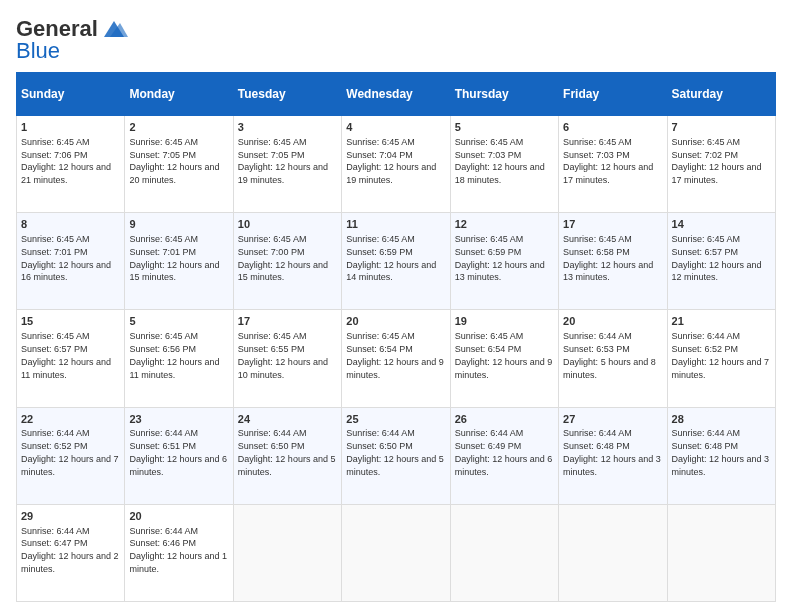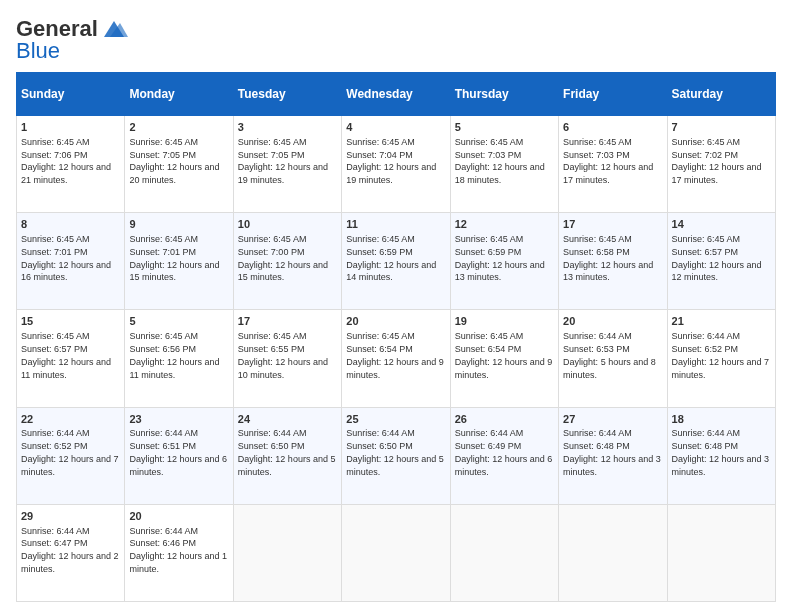--- a/index.html
+++ b/index.html
@@ -154,21 +154,21 @@
           <td><span class="day-num">20</span><span class="day-info">Sunrise: 6:44 AM</span><br><span class="day-info">Sunset: 6:53 PM</span><br><span class="day-info">Daylight: 5 hours and 8 minutes.</span></td>
           <td><span class="day-num">21</span><span class="day-info">Sunrise: 6:44 AM</span><br><span class="day-info">Sunset: 6:52 PM</span><br><span class="day-info">Daylight: 12 hours and 7 minutes.</span></td>
         </tr>
         <tr>
           <td><span class="day-num">22</span><span class="day-info">Sunrise: 6:44 AM</span><br><span class="day-info">Sunset: 6:52 PM</span><br><span class="day-info">Daylight: 12 hours and 7 minutes.</span></td>
           <td><span class="day-num">23</span><span class="day-info">Sunrise: 6:44 AM</span><br><span class="day-info">Sunset: 6:51 PM</span><br><span class="day-info">Daylight: 12 hours and 6 minutes.</span></td>
           <td><span class="day-num">24</span><span class="day-info">Sunrise: 6:44 AM</span><br><span class="day-info">Sunset: 6:50 PM</span><br><span class="day-info">Daylight: 12 hours and 5 minutes.</span></td>
           <td><span class="day-num">25</span><span class="day-info">Sunrise: 6:44 AM</span><br><span class="day-info">Sunset: 6:50 PM</span><br><span class="day-info">Daylight: 12 hours and 5 minutes.</span></td>
           <td><span class="day-num">26</span><span class="day-info">Sunrise: 6:44 AM</span><br><span class="day-info">Sunset: 6:49 PM</span><br><span class="day-info">Daylight: 12 hours and 6 minutes.</span></td>
           <td><span class="day-num">27</span><span class="day-info">Sunrise: 6:44 AM</span><br><span class="day-info">Sunset: 6:48 PM</span><br><span class="day-info">Daylight: 12 hours and 3 minutes.</span></td>
-          <td><span class="day-num">18</span><span class="day-info">Sunrise: 6:44 AM</span><br><span class="day-info">Sunset: 6:48 PM</span><br><span class="day-info">Daylight: 12 hours and 3 minutes.</span></td>
+          <td><span class="day-num">28</span><span class="day-info">Sunrise: 6:44 AM</span><br><span class="day-info">Sunset: 6:48 PM</span><br><span class="day-info">Daylight: 12 hours and 3 minutes.</span></td>
         </tr>
         <tr>
           <td><span class="day-num">29</span><span class="day-info">Sunrise: 6:44 AM</span><br><span class="day-info">Sunset: 6:47 PM</span><br><span class="day-info">Daylight: 12 hours and 2 minutes.</span></td>
           <td><span class="day-num">20</span><span class="day-info">Sunrise: 6:44 AM</span><br><span class="day-info">Sunset: 6:46 PM</span><br><span class="day-info">Daylight: 12 hours and 1 minute.</span></td>
           <td class="empty">&nbsp;</td>
           <td class="empty">&nbsp;</td>
           <td class="empty">&nbsp;</td>
           <td class="empty">&nbsp;</td>
           <td class="empty">&nbsp;</td>
         </tr>

